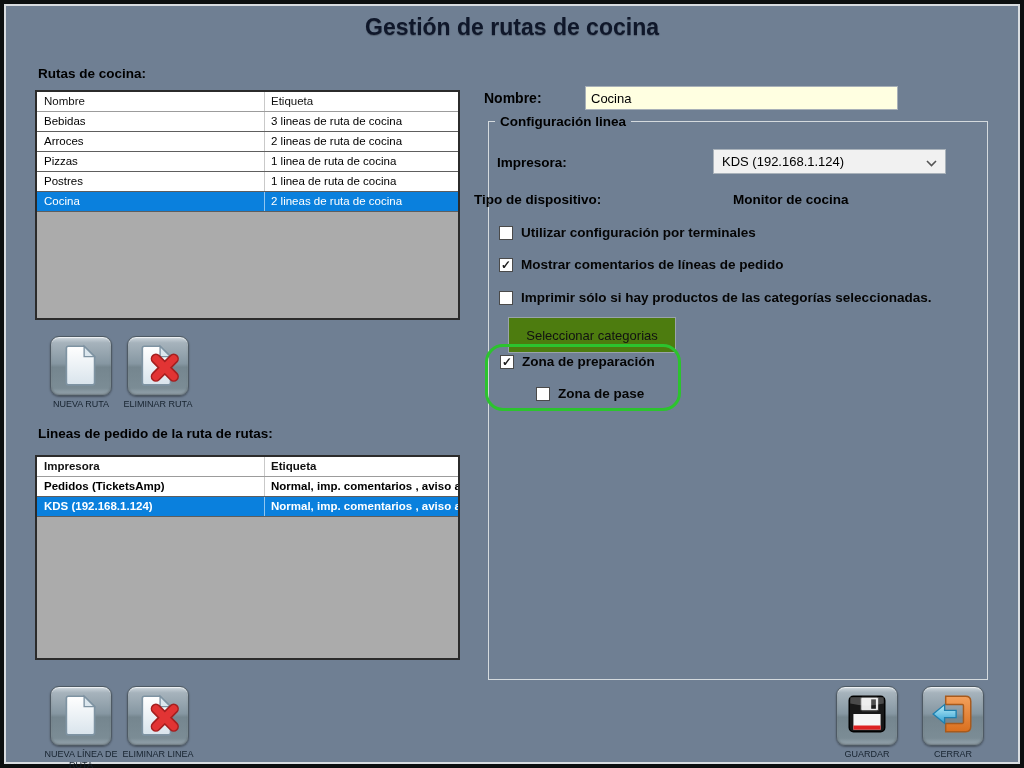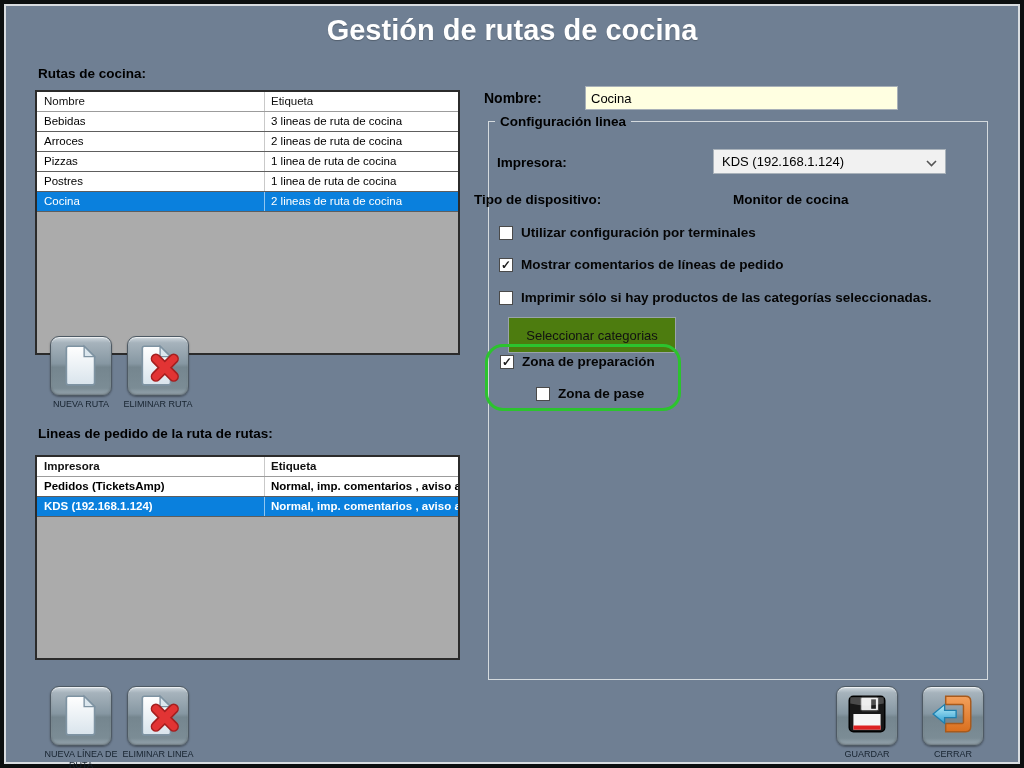--- a/index.html
+++ b/index.html
@@ -5,21 +5,21 @@
   * { margin:0; padding:0; box-sizing:border-box; font-family:"Liberation Sans", sans-serif; }
   html,body { width:1024px; height:768px; }
   .window {
     position:relative; width:1024px; height:768px;
     background:#6F7F93;
     box-shadow: inset 0 0 0 4px #0c0f10, inset 0 0 0 6px #d9dde1;
     overflow:hidden;
   }
   .title {
     position:absolute; top:14px; left:0; width:100%;
-    text-align:center; font-size:29px; font-weight:bold; color:#ffffff;
+    text-align:center; font-size:23px; font-weight:bold; color:#0f172a;
     text-shadow:0 1px 1px rgba(0,0,0,.25);
   }
   .section-label { position:absolute; font-size:13.5px; font-weight:bold; color:#000; }
 
   
   .table {
     position:absolute; width:425px; background:#ABABAB;
     border:2px solid #2b2b2b; display:flex; flex-direction:column;
   }
   .thead { display:flex; background:#ffffff; height:20px; border-bottom:1px solid #9c9c9c; flex:0 0 20px;}
@@ -100,21 +100,21 @@
     </linearGradient>
   </defs>
 </svg>
 
 <div class="window">
 
   <div class="title">Gestión de rutas de cocina</div>
 
   <div class="section-label" style="left:38px; top:66px;">Rutas de cocina:</div>
 
-  <div class="table" style="left:35px; top:90px; height:265px;">
+  <div class="table" style="left:35px; top:90px; height:230px;">
     <div class="thead">
       <div class="th col1">Nombre</div>
       <div class="th col2">Etiqueta</div>
     </div>
     <div class="trow">
       <div class="td col1">Bebidas</div>
       <div class="td col2">3 lineas de ruta de cocina</div>
     </div>
     <div class="trow">
       <div class="td col1">Arroces</div>

